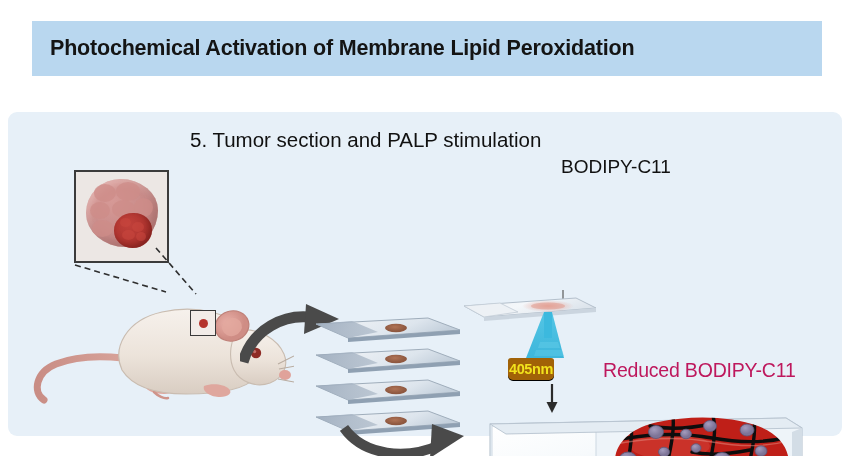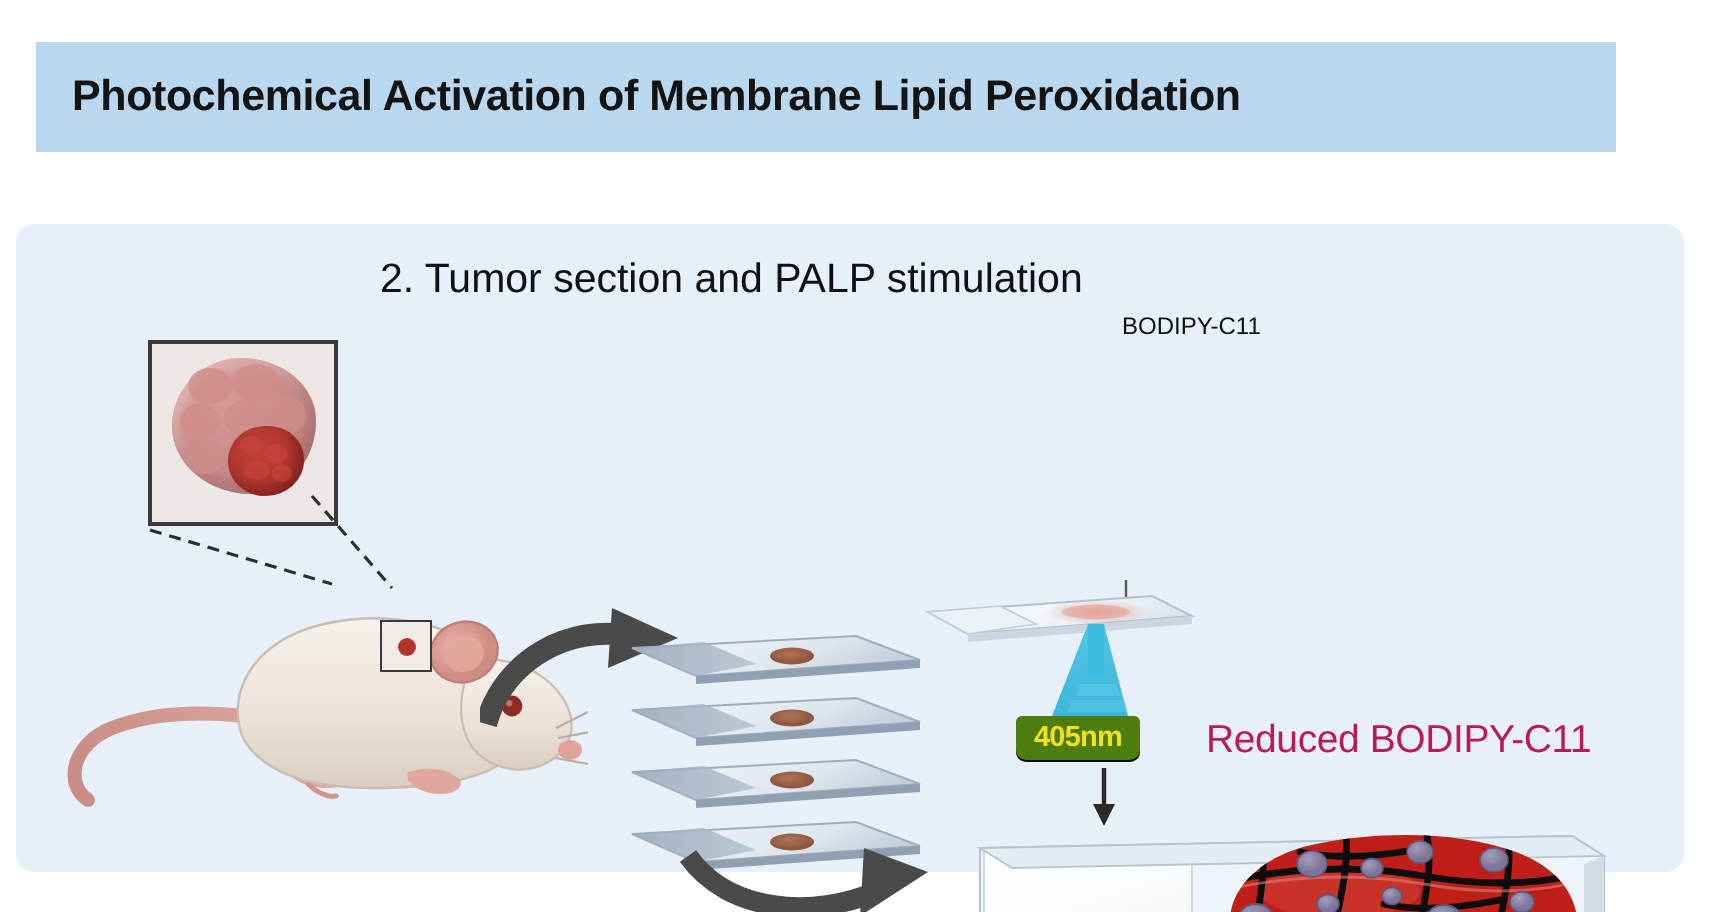--- a/index.html
+++ b/index.html
@@ -11,21 +11,21 @@
     width: 866px;
     height: 456px;
     position: relative;
     overflow: hidden;
     font-family: "Liberation Sans", sans-serif;
   }
 
   
   #title-banner {
     position: absolute;
-    left: 18px;
+    left: 32px;
     top: 21px;
     width: 790px;
     height: 55px;
     background: #b9d7ef;
     display: flex;
     align-items: center;
     padding-left: 18px;
     box-sizing: border-box;
   }
   #title-text {
@@ -172,23 +172,23 @@
     position: absolute;
     left: 452px;
     top: 178px;
     width: 140px;
     height: 128px;
   }
   #laser-box {
     position: absolute;
     left: 500px;
     top: 246px;
-    width: 62px;
+    width: 46px;
     height: 22px;
-    background: #4d7c0f;
+    background: #a16207;
     border-radius: 3px 3px 5px 5px;
     display: flex;
     align-items: center;
     justify-content: center;
     box-shadow: 0 1px 0 #000;
   }
   #laser-label {
     font-size: 14.5px;
     font-weight: bold;
     color: #f2e21c;
@@ -236,21 +236,21 @@
 </style>
 </head>
 <body>
 
 <div id="title-banner">
   <span id="title-text">Photochemical Activation of Membrane Lipid Peroxidation</span>
 </div>
 
 <div id="figure-panel">
 
-  <div id="step-heading">2. Tumor section and PALP stimulation</div>
+  <div id="step-heading">5. Tumor section and PALP stimulation</div>
 
   <div id="tumor-inset">
     <div class="tumor-mass"></div>
     <div class="tumor-lobe" style="left:18px;top:12px;width:22px;height:18px;"></div>
     <div class="tumor-lobe" style="left:40px;top:10px;width:24px;height:19px;"></div>
     <div class="tumor-lobe" style="left:14px;top:30px;width:20px;height:17px;"></div>
     <div class="tumor-lobe" style="left:36px;top:28px;width:23px;height:18px;"></div>
     <div class="tumor-lobe" style="left:58px;top:26px;width:19px;height:19px;"></div>
     <div class="tumor-lobe" style="left:16px;top:48px;width:21px;height:17px;"></div>
     <div class="tumor-core"></div>
@@ -362,21 +362,21 @@
         <ellipse cx="88" cy="20" rx="11" ry="4.2" fill="url(#tissueSpot)"></ellipse>
       </g>
     </g>
   </svg>
 
   <svg id="arrow-slides-to-slide" viewBox="0 0 130 52">
     <path d="M4,16 C24,44 66,48 100,33" fill="none" stroke="#4a4a4a" stroke-width="10" stroke-linecap="butt"></path>
     <path d="M90,46 L124,24 L92,12 Z" fill="#4a4a4a"></path>
   </svg>
 
-  <div style="position:absolute;left:553px;top:44px;font-size:12px;color:#111;white-space:nowrap;">BODIPY-C11</div>
+  <div style="position:absolute;left:553px;top:44px;font-size:19px;color:#111;white-space:nowrap;">BODIPY-C11</div>
 
   <svg id="laser-group" viewBox="0 0 140 128">
     <defs>
       <linearGradient id="topSlideGrad" x1="0" y1="0" x2="1" y2="0.4">
         <stop offset="0%" stop-color="#e8edf2"></stop>
         <stop offset="50%" stop-color="#f4f7fa"></stop>
         <stop offset="100%" stop-color="#dbe3eb"></stop>
       </linearGradient>
       <linearGradient id="beamGrad" x1="0" y1="0" x2="0" y2="1">
         <stop offset="0%" stop-color="#4cc3e4" stop-opacity="0.95"></stop>

